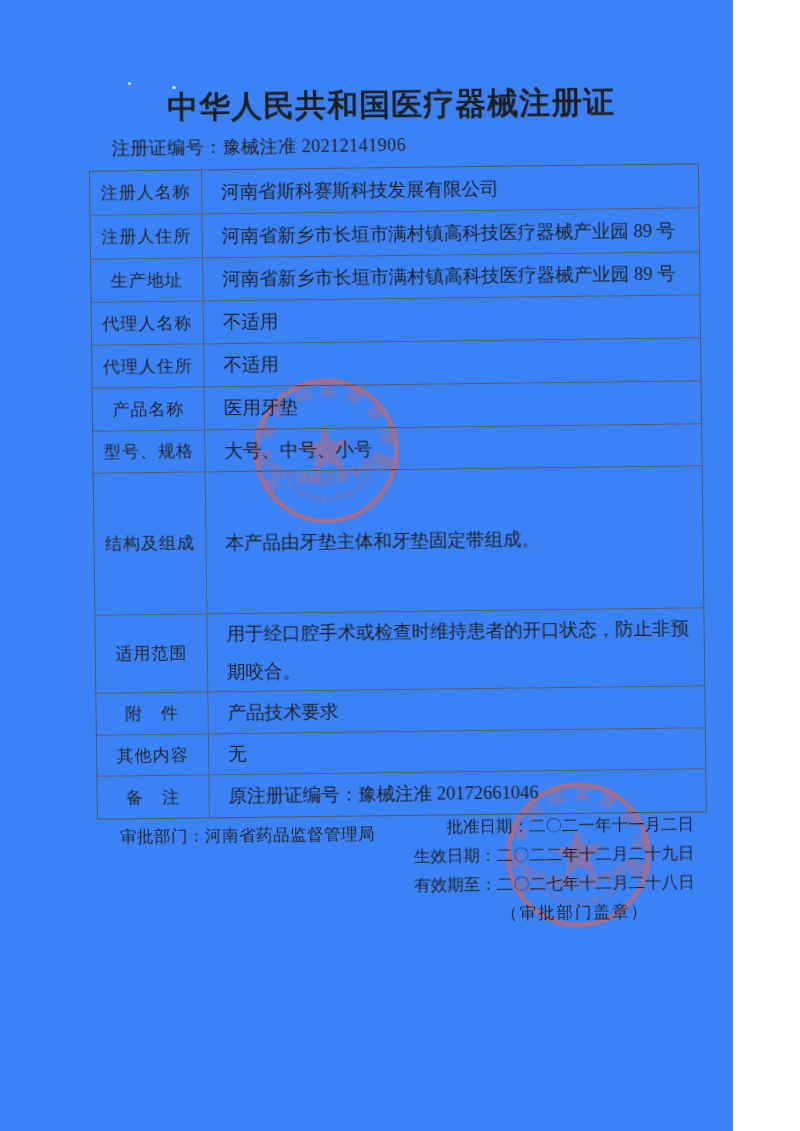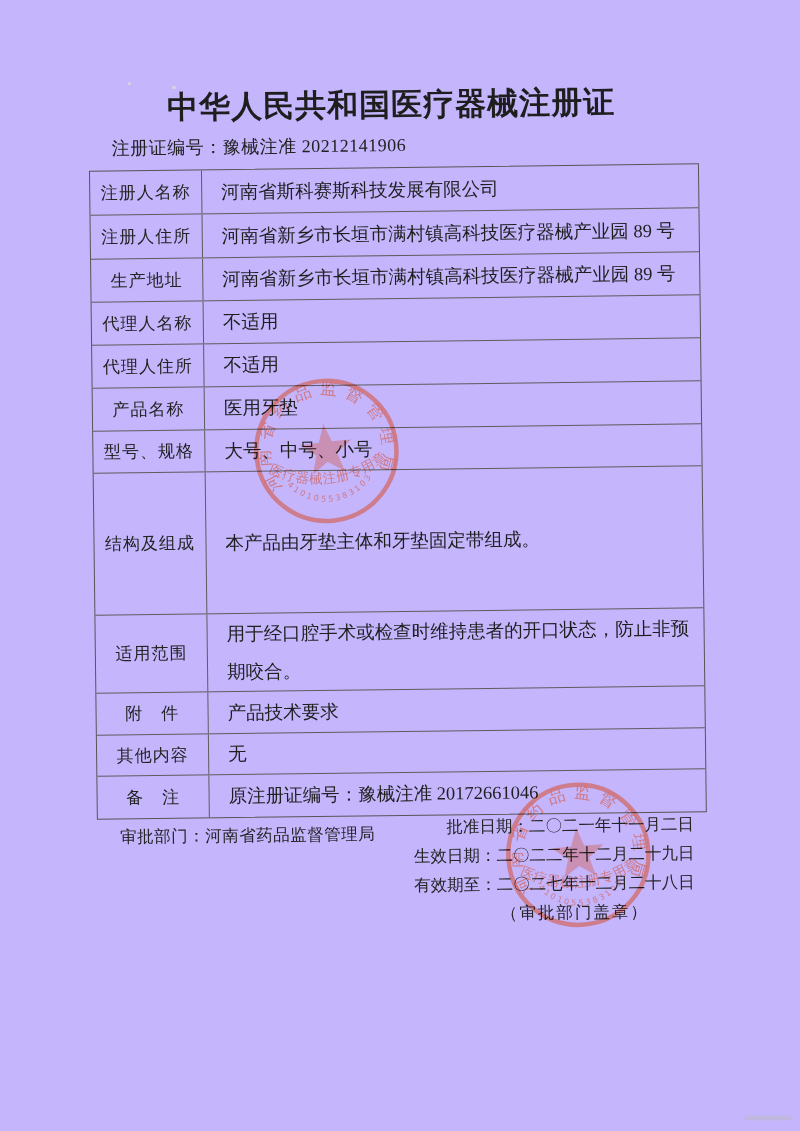--- a/index.html
+++ b/index.html
@@ -1,19 +1,19 @@
 <!DOCTYPE html>
 <html><head>
 <meta charset="utf-8">
 <style>
   html,body{margin:0;padding:0;background:#ffffff;}
   .sheet{
     position:relative;
-    width:800px;height:1131px;
-    background:#c4b5fd;
+    width:733px;height:1131px;
+    background:#3b82f6;
     overflow:hidden;
     font-family:"Liberation Serif","DejaVu Serif",serif;
     color:#262626;
   }
   .tilt{
     position:absolute;inset:0;
     transform:rotate(-0.7deg);
     transform-origin:400px 500px;
   }
   .doc-title{

